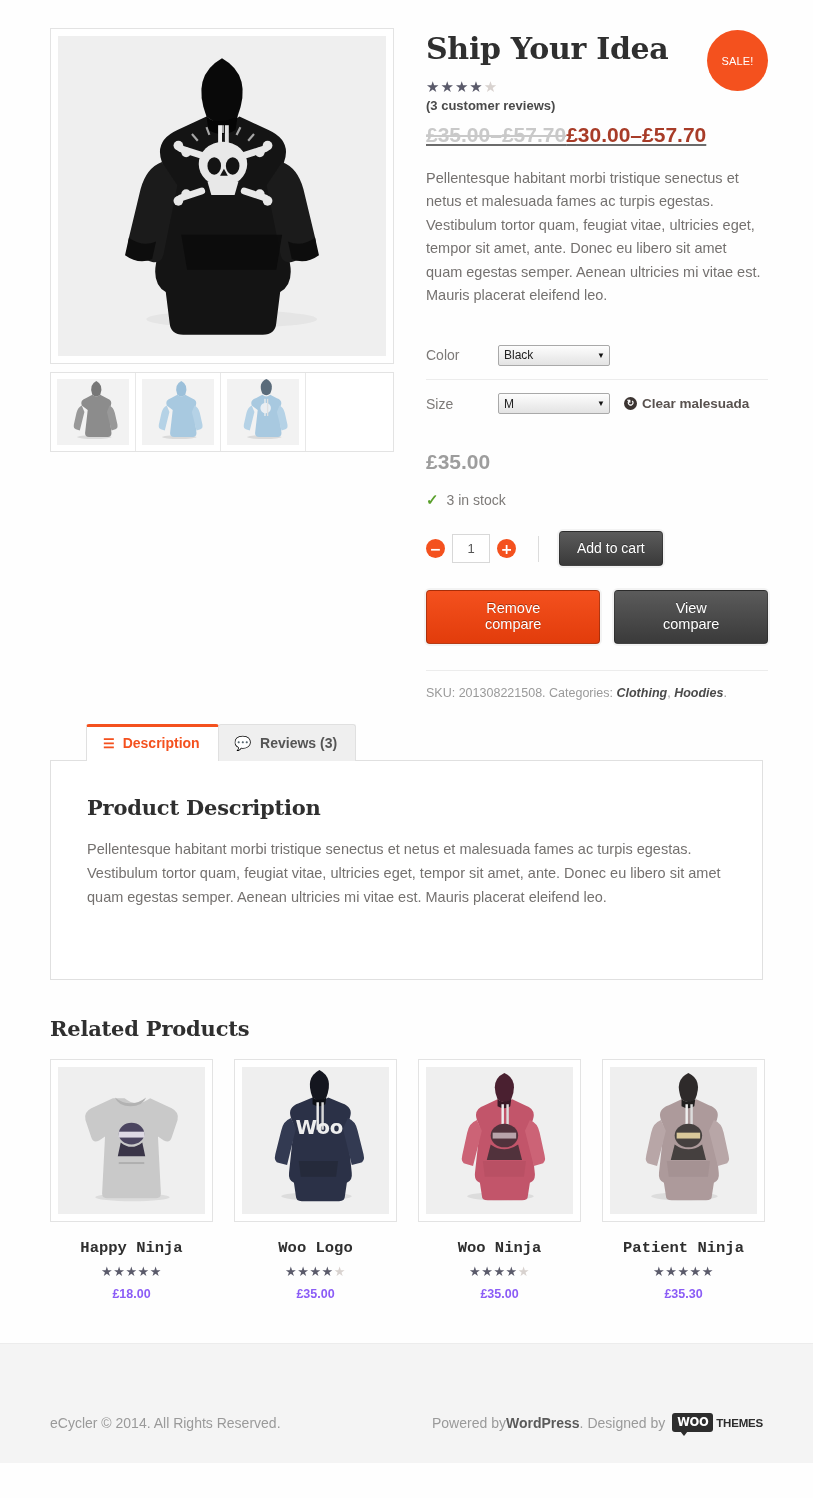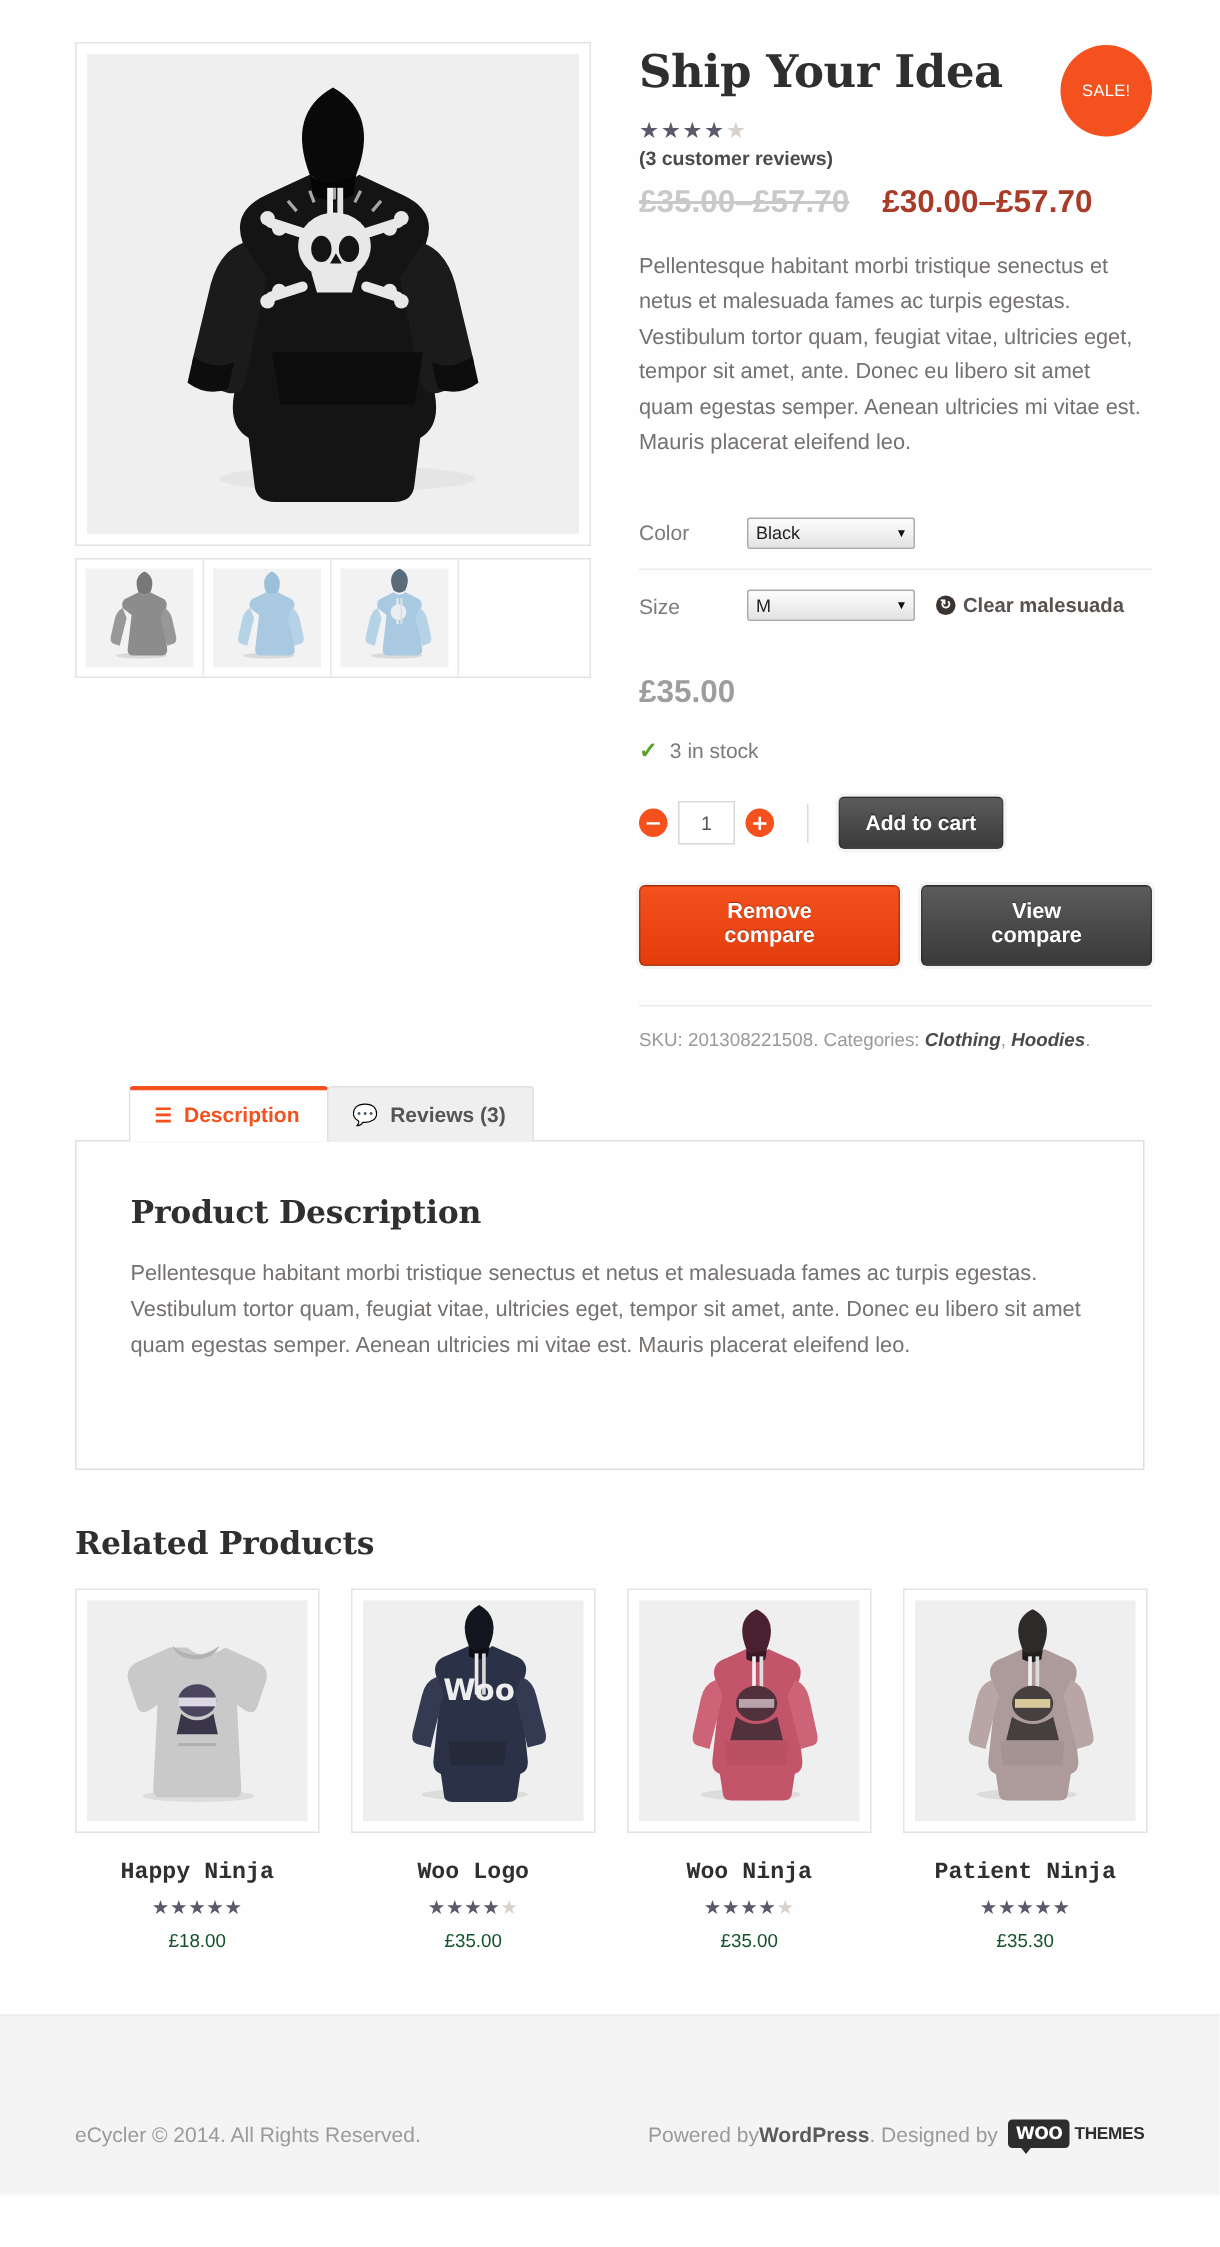--- a/index.html
+++ b/index.html
@@ -115,22 +115,22 @@
     font-size: 13px;
     font-weight: bold;
     color: #4a4a4a;
     margin-top: 3px;
     margin-bottom: 10px;
   }
 
   .price-row {
     display: flex;
     align-items: baseline;
-    gap: 22px;
     margin-bottom: 20px;
+    text-decoration: underline;
   }
   .price-old {
     font-size: 21px;
     font-weight: bold;
     color: #c9c9c9;
     text-decoration: line-through;
   }
   .price-new {
     font-size: 21px;
     font-weight: bold;
@@ -244,21 +244,21 @@
   }
   .cart-divider {
     width: 1px;
     height: 26px;
     background: #dcdcdc;
     margin: 0 20px 0 22px;
   }
   .btn {
     border-radius: 4px;
     font-size: 14px;
-    font-weight: bold;
+    font-weight: normal;
     padding: 9px 17px;
     display: inline-block;
     line-height: 1.1;
     border: 1px solid rgba(0,0,0,.25);
     box-shadow: 0 0 0 2px #f3f3f3;
     text-shadow: 0 -1px 0 rgba(0,0,0,.35);
   }
   .btn-dark {
     background: linear-gradient(to bottom, #5b5b5b 0%, #3a3a3a 100%);
     color: #fff;
@@ -363,22 +363,22 @@
     font-size: 15.5px;
     font-weight: bold;
     color: #2f2f2f;
     margin-top: 17px;
     margin-bottom: 8px;
   }
   .rel-stars { font-size: 13px; letter-spacing: .5px; color: #5a5a6a; line-height: 1; }
   .rel-price {
     margin-top: 9px;
     font-size: 12.5px;
-    font-weight: normal;
-    color: #14532d;
+    font-weight: bold;
+    color: #8b5cf6;
     text-align: center;
   }
 
   
   .footer {
     margin-top: 42px;
     background: #f4f4f4;
     border-top: 1px solid #ececec;
     height: 120px;
     display: flex;

